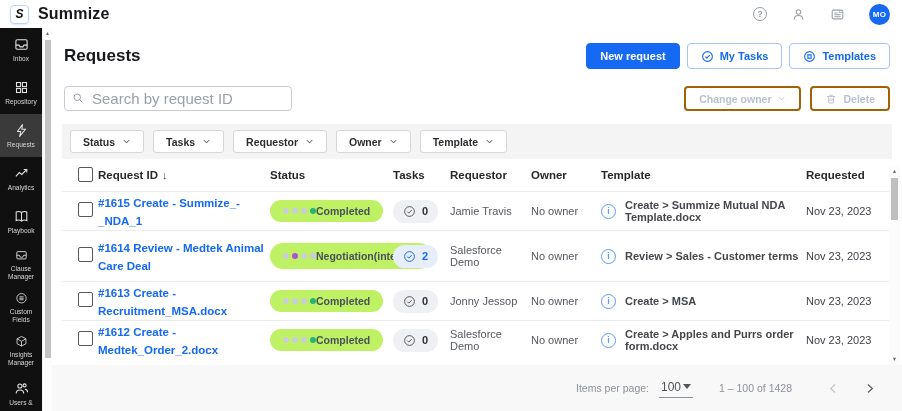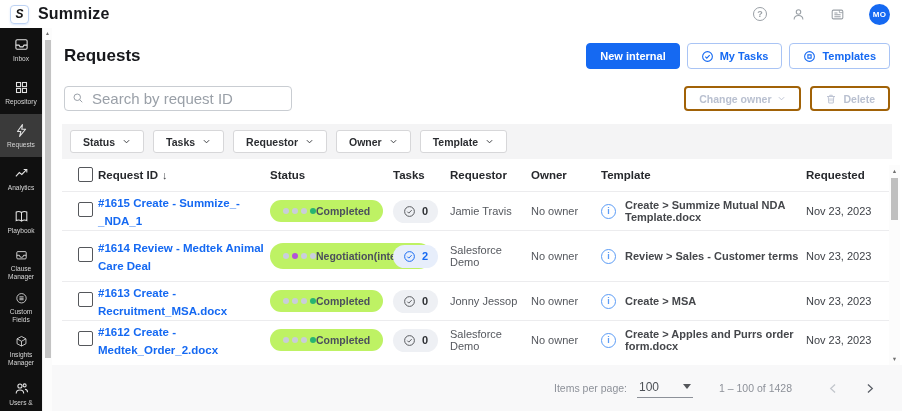--- a/index.html
+++ b/index.html
@@ -100,21 +100,21 @@
   .vscroll { position:absolute; top:137px; bottom:46px; right:2px; width:11px; background:#fcfcfc; }
   .vscroll .arr { position:absolute; left:0; width:100%; text-align:center; font-size:5.5px; color:#6f6f6f; }
   .vscroll .arr.up { top:3px; }
   .vscroll .arr.down { bottom:3px; }
   .v-thumb { position:absolute; top:13px; left:1.5px; width:7px; height:42px; background:#bfbfbf; }
 
   
   .footer { position:absolute; left:0; right:0; bottom:0; height:46px; background:#f8f8f9;
     display:flex; align-items:center; justify-content:flex-end; padding-right:22px; }
   .ipp-label { font-size:10.5px; color:#8d9199; }
-  .ipp-select { display:inline-flex; align-items:center; gap:24px; margin-left:10px;
+  .ipp-select { display:inline-flex; align-items:center; gap:2px; margin-left:10px;
     border-bottom:1px solid #8d9199; padding:1px 2px 3px; cursor:pointer; }
   .ipp-value { font-size:12px; color:#4d5157; }
   .ipp-caret { width:0; height:0; border-left:4px solid transparent; border-right:4px solid transparent;
     border-top:5px solid #55575b; }
   .range { font-size:10.5px; color:#8d9199; margin:0 30px 0 26px; }
   .page-btn { width:22px; height:22px; display:flex; align-items:center; justify-content:center; cursor:pointer; }
   .page-btn svg { width:15px; height:15px; }
   .page-btn.prev { color:#c2c6cc; margin-right:14px; }
   .page-btn.next { color:#5a5e66; }
 </style>
@@ -223,21 +223,21 @@
     <div class="side-thumb"></div>
   </div>
 
   <div class="main">
     <div class="content">
 
       <div class="page-header">
         <h1 class="page-title">Requests</h1>
         <div class="header-actions">
           <button class="btn btn-primary">
-            <span>New internal</span>
+            <span>New request</span>
           </button>
           <button class="btn btn-outline">
             <svg viewBox="0 0 24 24" fill="none" stroke="currentColor" stroke-width="2">
                 <circle cx="12" cy="12" r="9"></circle>
                 <path d="m8 12.3 2.7 2.7L16 9.5"></path>
               </svg>
             <span>My Tasks</span>
           </button>
           <button class="btn btn-outline">
             <svg viewBox="0 0 24 24" fill="none" stroke="currentColor" stroke-width="2">

